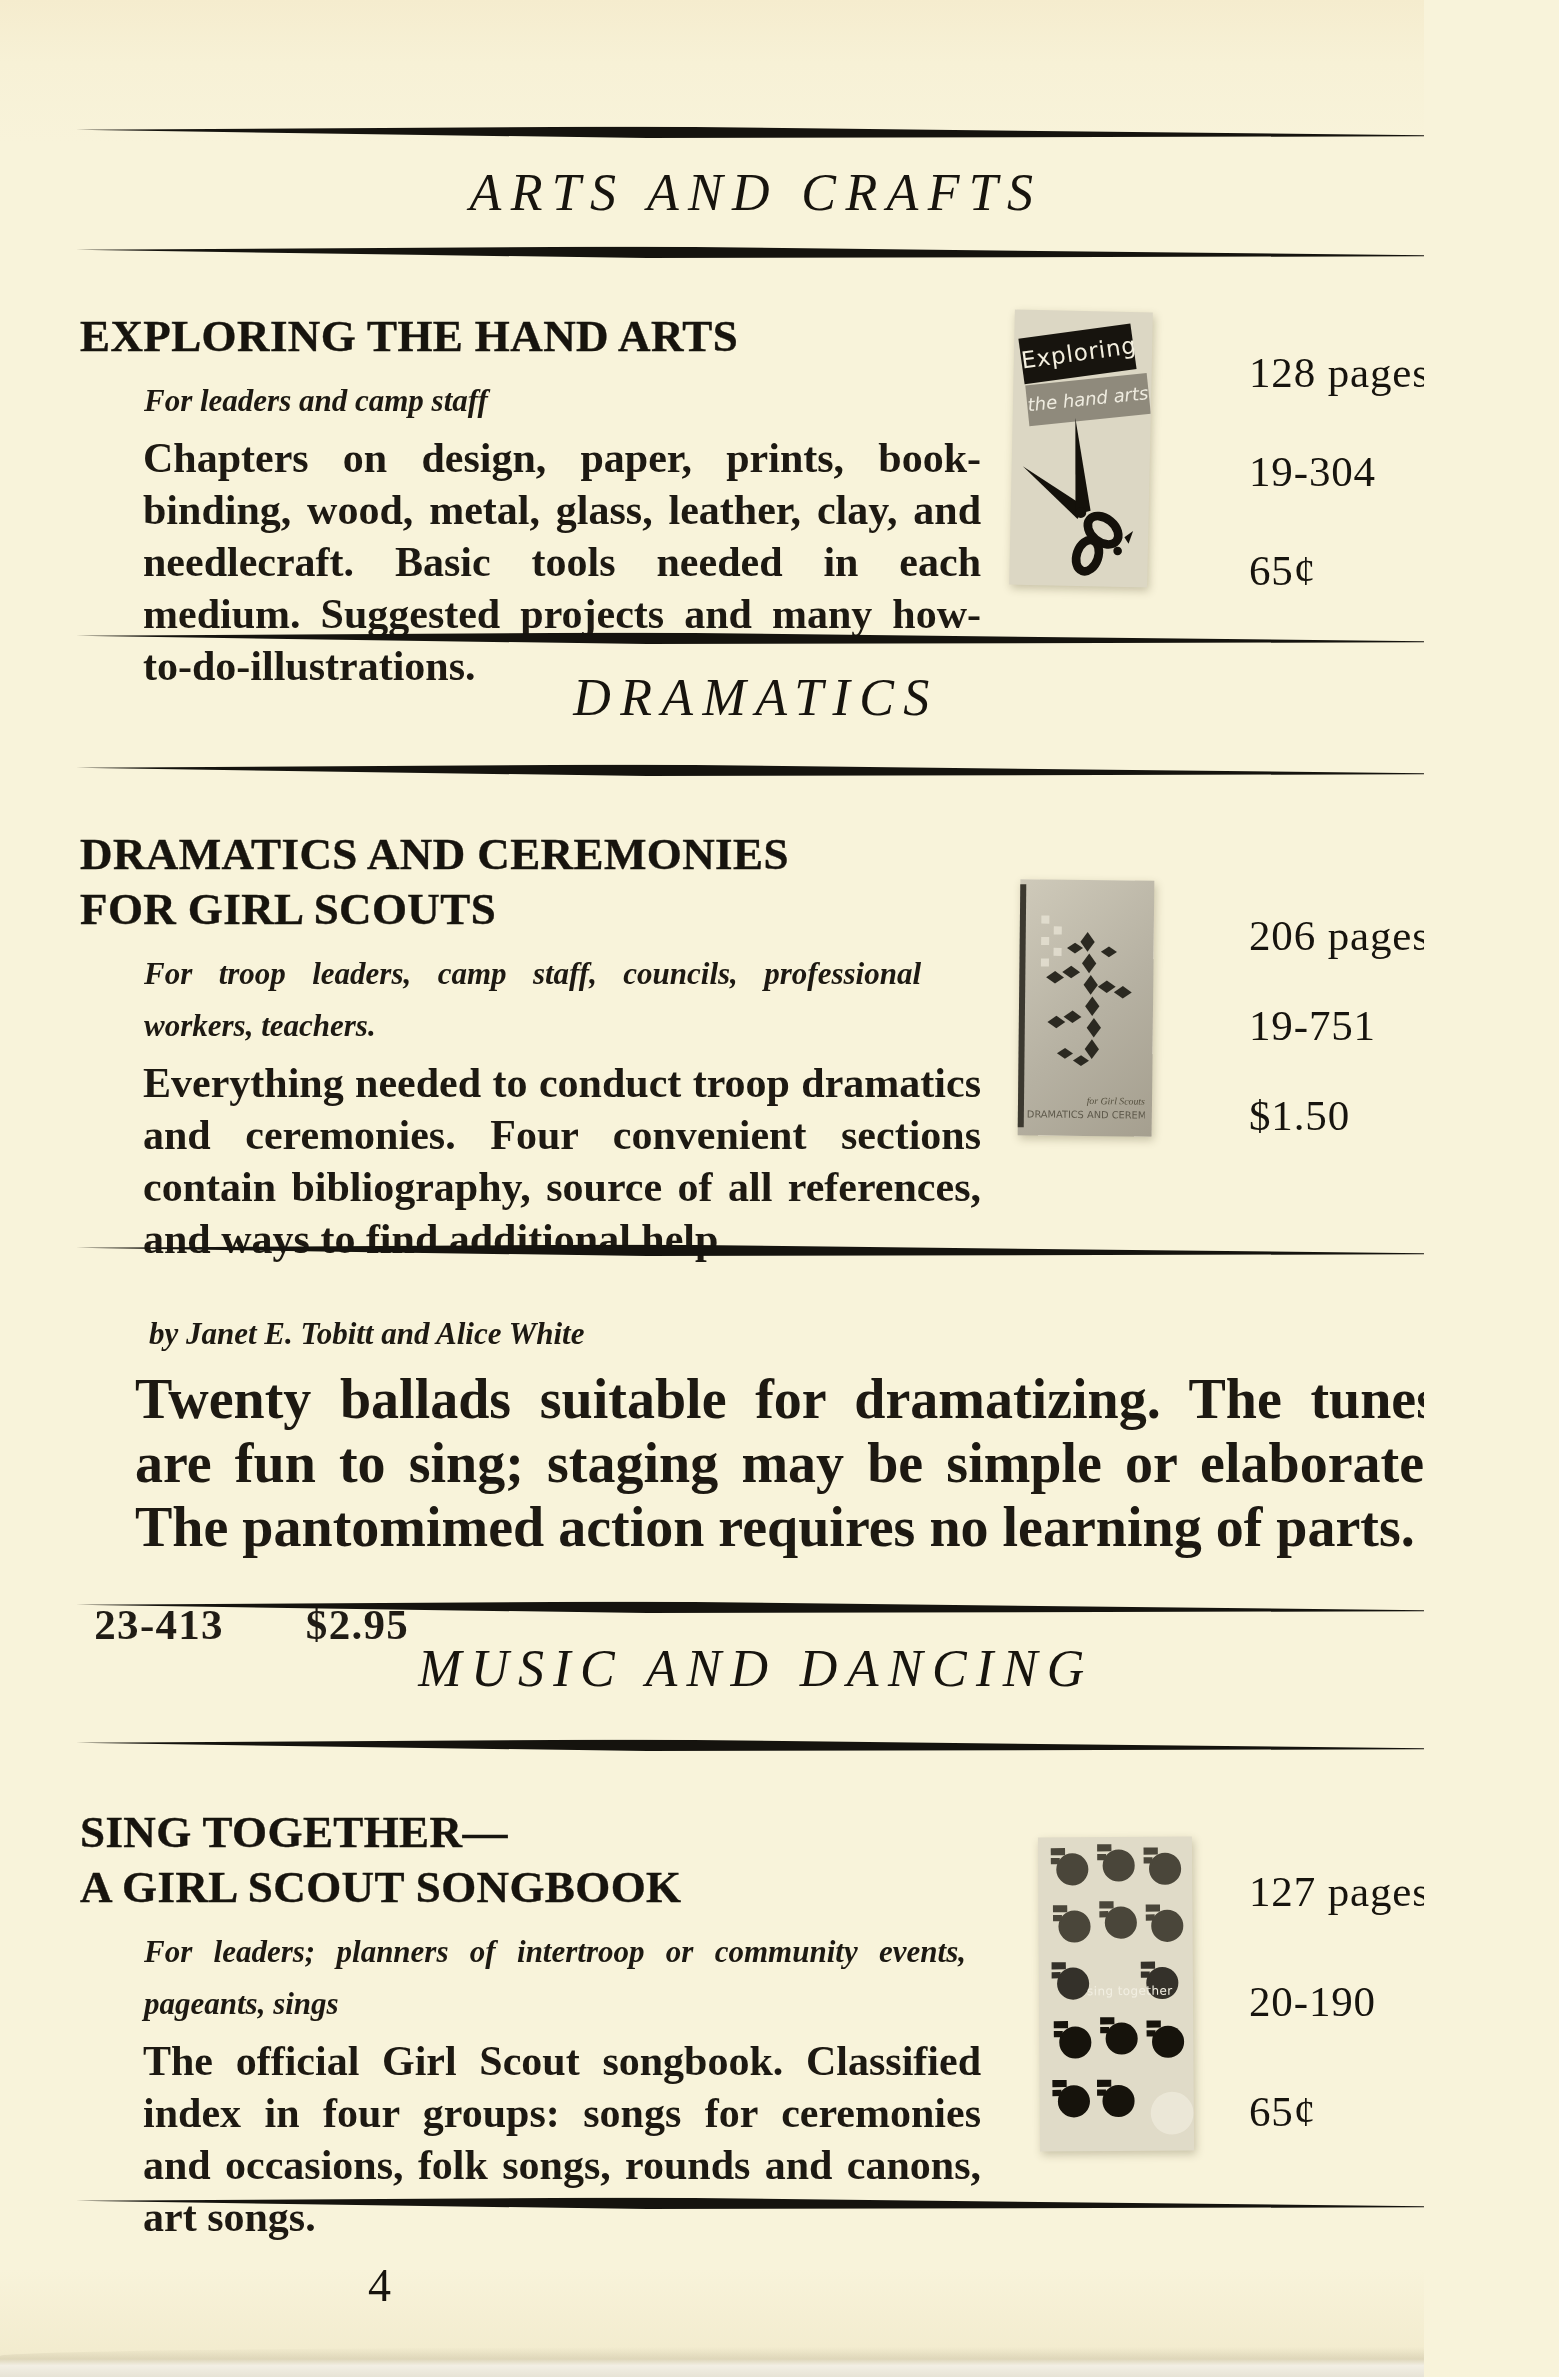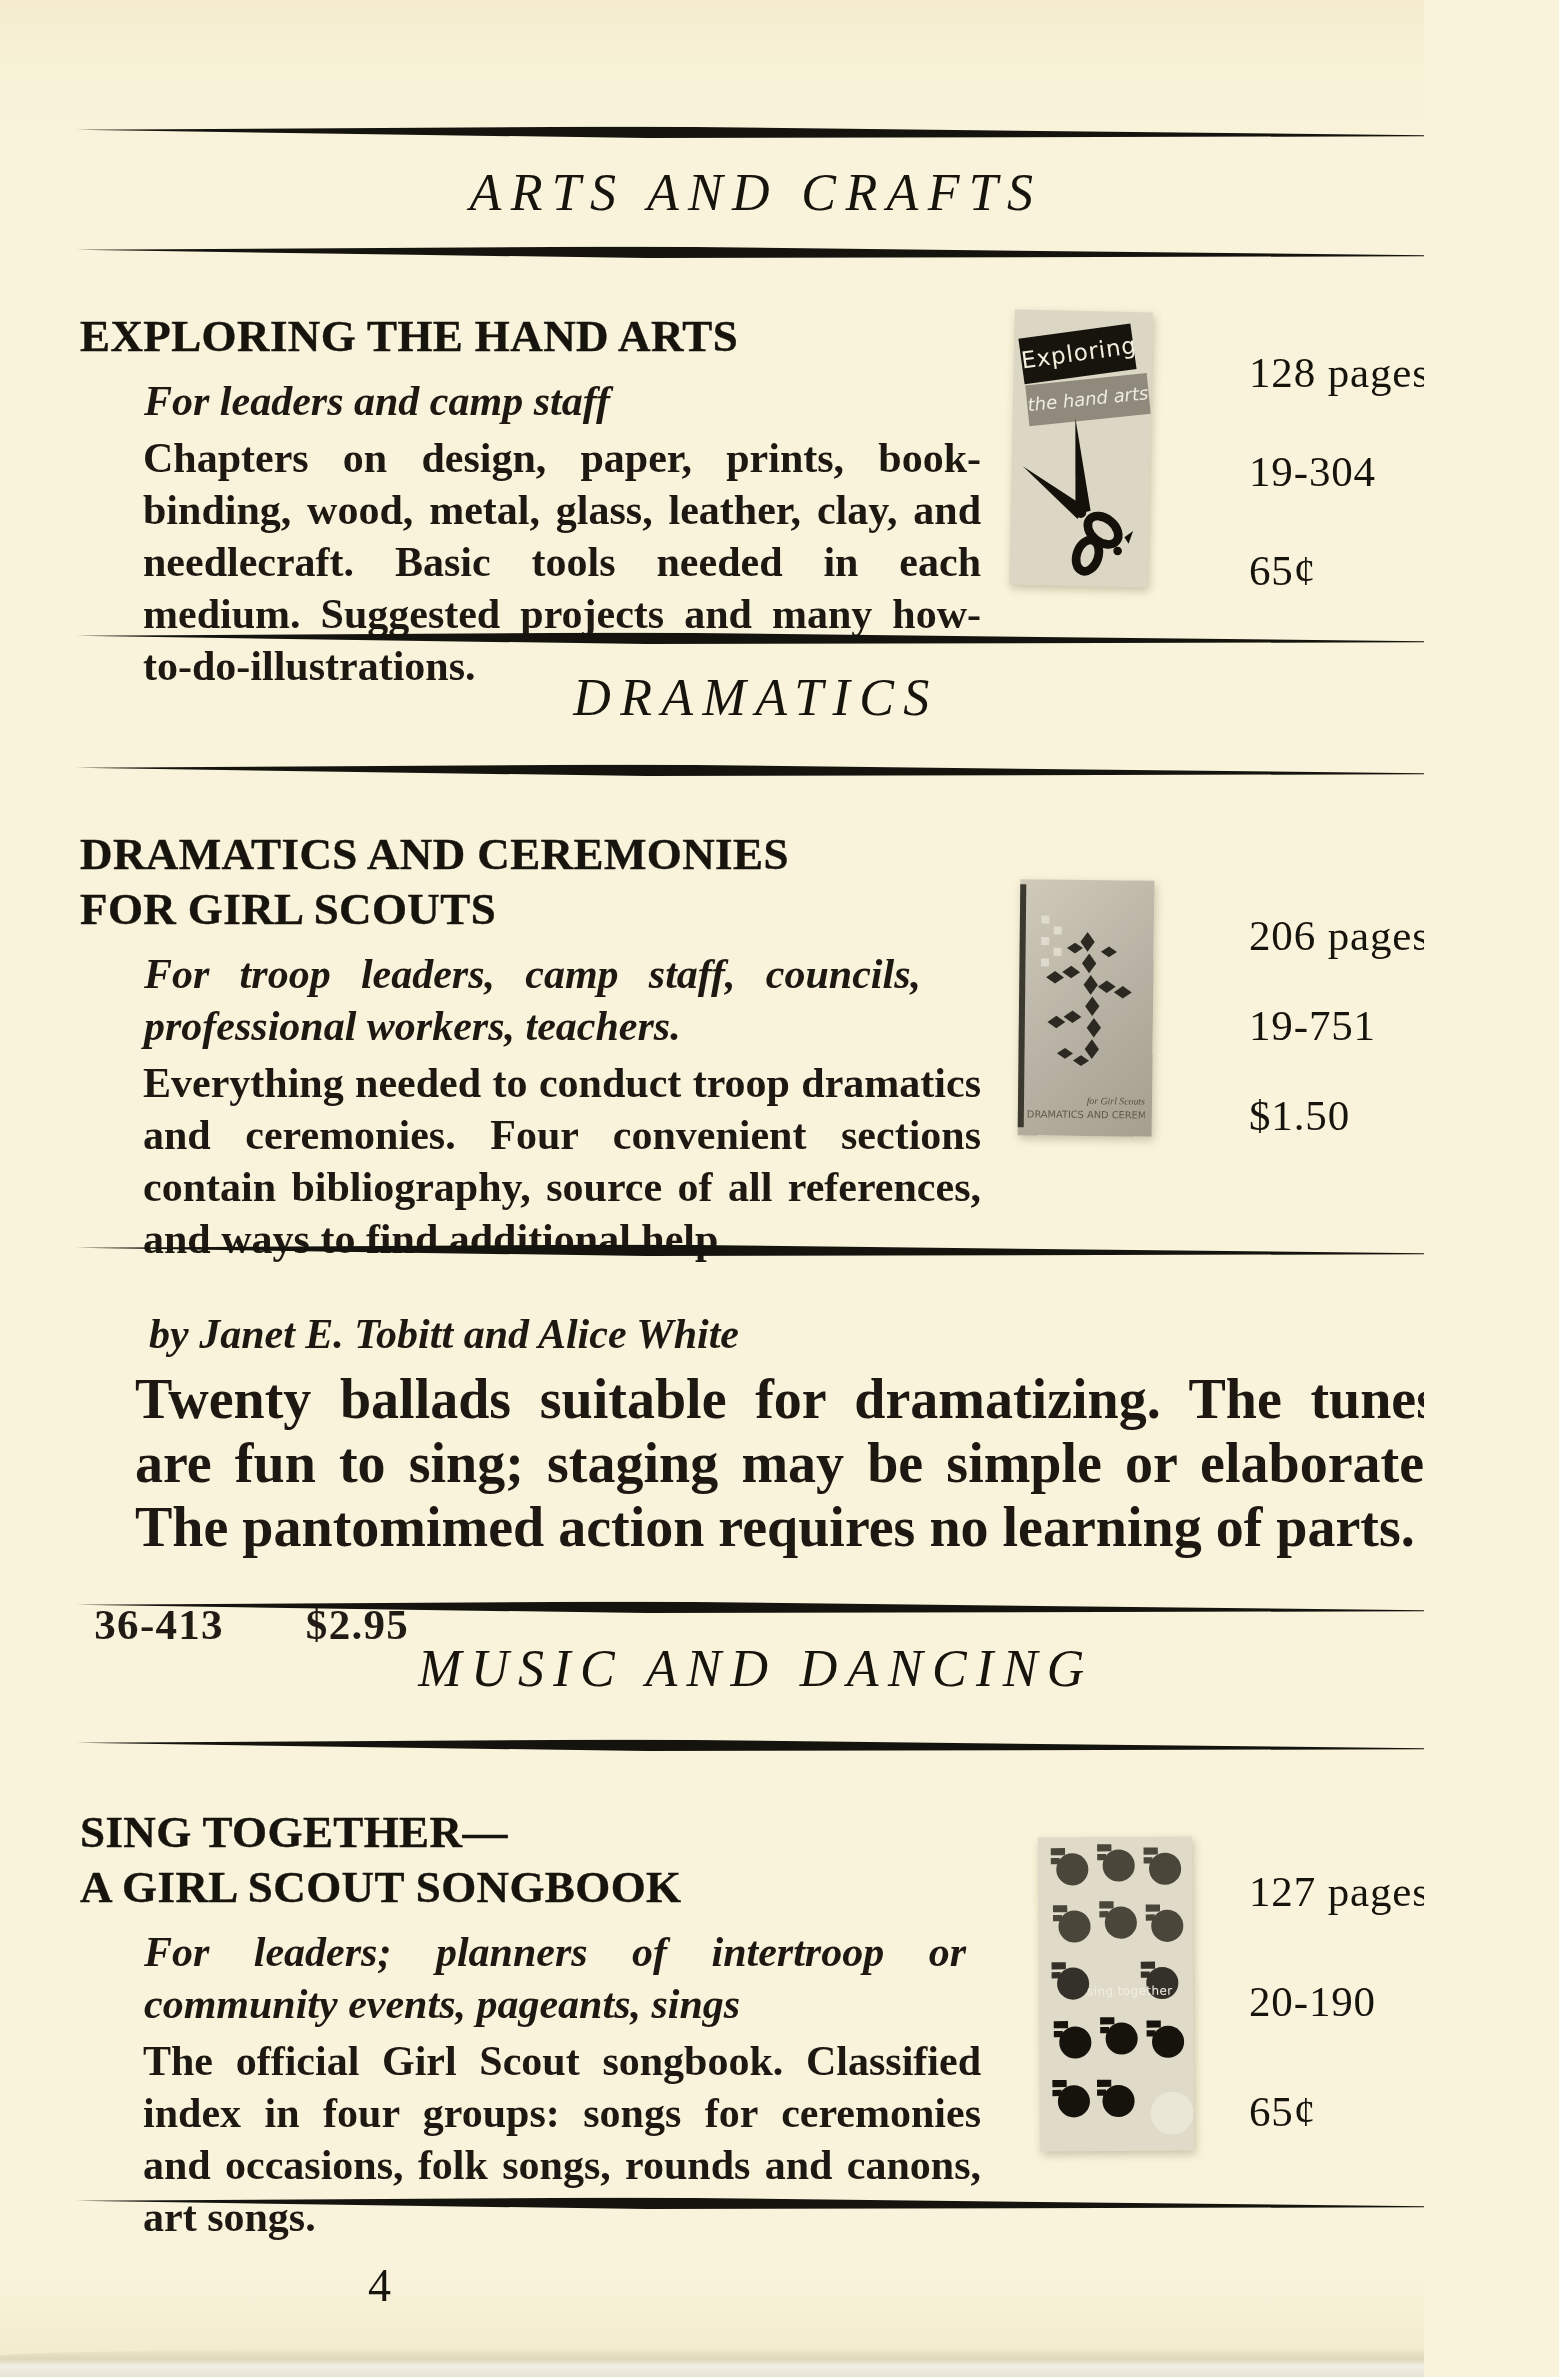--- a/index.html
+++ b/index.html
@@ -25,21 +25,21 @@
     position:absolute;left:76px;width:1360px;text-align:center;
     font-style:italic;font-size:52px;letter-spacing:0.18em;
     color:#17140e;white-space:nowrap;
   }
   .entry{position:absolute;left:80px;font-weight:bold;}
   .entry-title{
     font-size:45px;line-height:55px;letter-spacing:0.4px;color:#17140e;
     -webkit-text-stroke:0.4px #17140e;
   }
   .entry-sub{
-    font-style:italic;font-size:42px;line-height:52px;margin-left:64px;margin-top:10.7px;
+    font-style:italic;font-size:31px;line-height:52px;margin-left:64px;margin-top:10.7px;
     text-align:justify;color:#1d1912;
   }
   .entry-body{
     font-size:42px;line-height:52px;margin-left:63px;margin-top:5.4px;
     text-align:justify;color:#1d1912;
   }
   .wide .entry-body{font-size:56px;line-height:64px;margin-left:55px;margin-top:7.1px;}
   .wide .entry-sub{margin-left:69px;}
   .code-line{font-size:43px;margin-left:14.3px;margin-top:41px;letter-spacing:0.03em;}
   .code-line .price{margin-left:82px;}
@@ -185,21 +185,21 @@
     <div class="meta-row">19-751</div>
     <div class="meta-row">$1.50</div>
   </div>
 
   <div class="rule" style="top:1245px"></div>
 
   <div class="entry wide" style="top:1297px;width:1360px">
     <div class="entry-sub">by Janet E. Tobitt and Alice White</div>
     <div class="entry-body" style="width:1303px">Twenty ballads suitable for dramatizing. The tunes are fun to sing; staging may be simple or elaborate. The pantomimed action requires no learning of parts.</div>
     <div class="code-line">
-      <span>36-413</span><span class="price">$2.95</span>
+      <span>23-413</span><span class="price">$2.95</span>
     </div>
   </div>
 
   <div class="rule" style="top:1602px"></div>
   <div class="banner" style="top:1639px">MUSIC AND DANCING</div>
   <div class="rule" style="top:1740px"></div>
 
   <div class="entry" style="top:1805px;width:902px">
     <div class="entry-title">SING TOGETHER—</div>
     <div class="entry-title">A GIRL SCOUT SONGBOOK</div>

